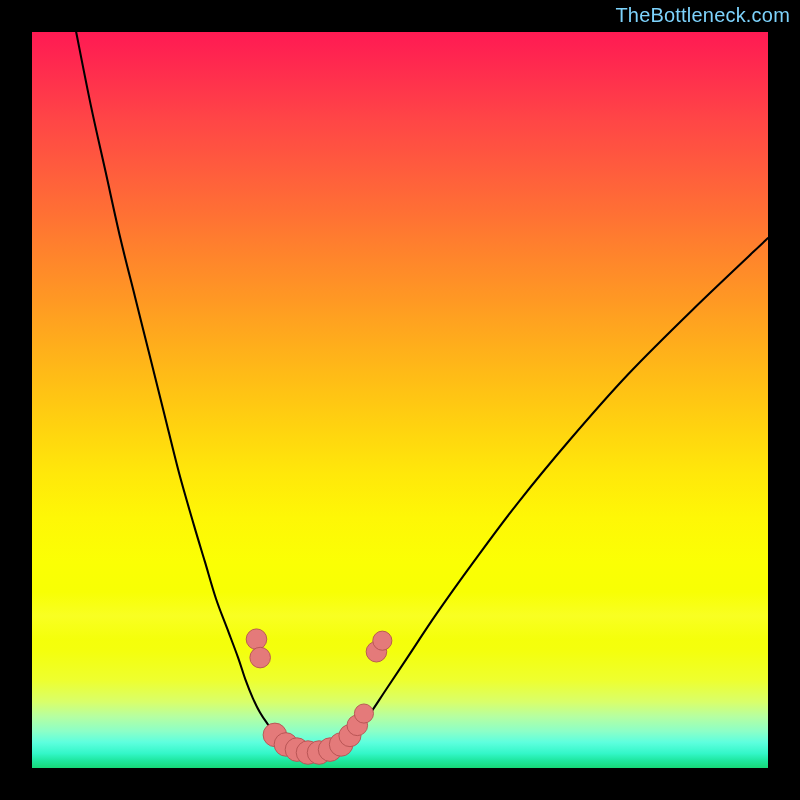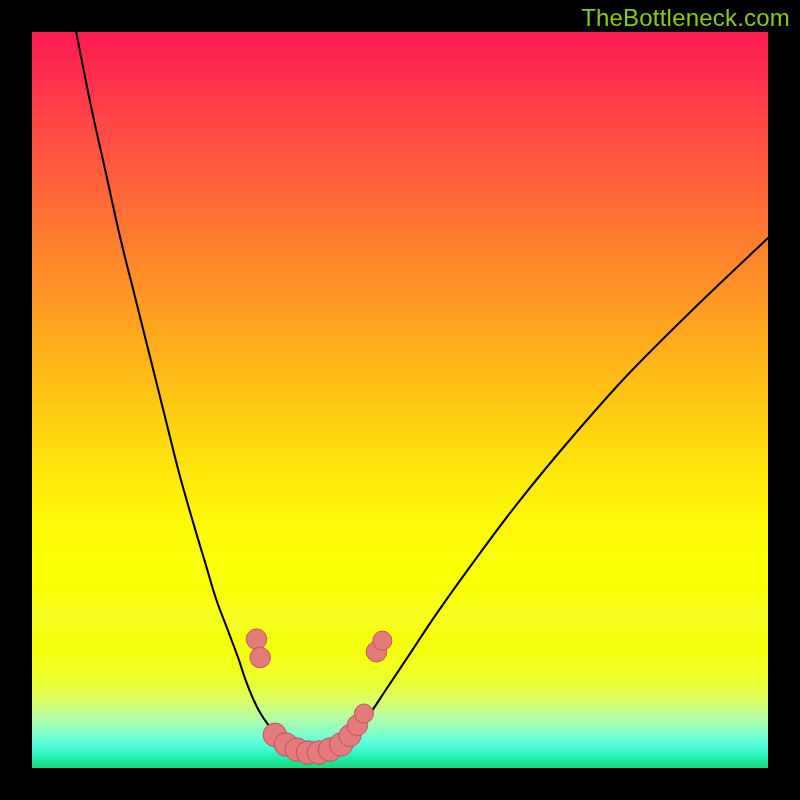--- a/index.html
+++ b/index.html
@@ -62,22 +62,22 @@
     background: linear-gradient(to bottom,
       rgba(255,255,120,0.0) 0%,
       rgba(255,255,120,0.25) 50%,
       rgba(255,255,120,0.0) 100%);
     pointer-events: none;
   }
   .watermark {
     position: absolute;
     top: 4px;
     right: 10px;
-    color: #84cc16;
-    font-size: 24px;
+    color: #7dd3fc;
+    font-size: 20px;
     letter-spacing: 0.2px;
     font-weight: 500;
     user-select: none;
   }
   svg.curves {
     position: absolute;
     left: 0;
     top: 0;
     width: 736px;
     height: 736px;

